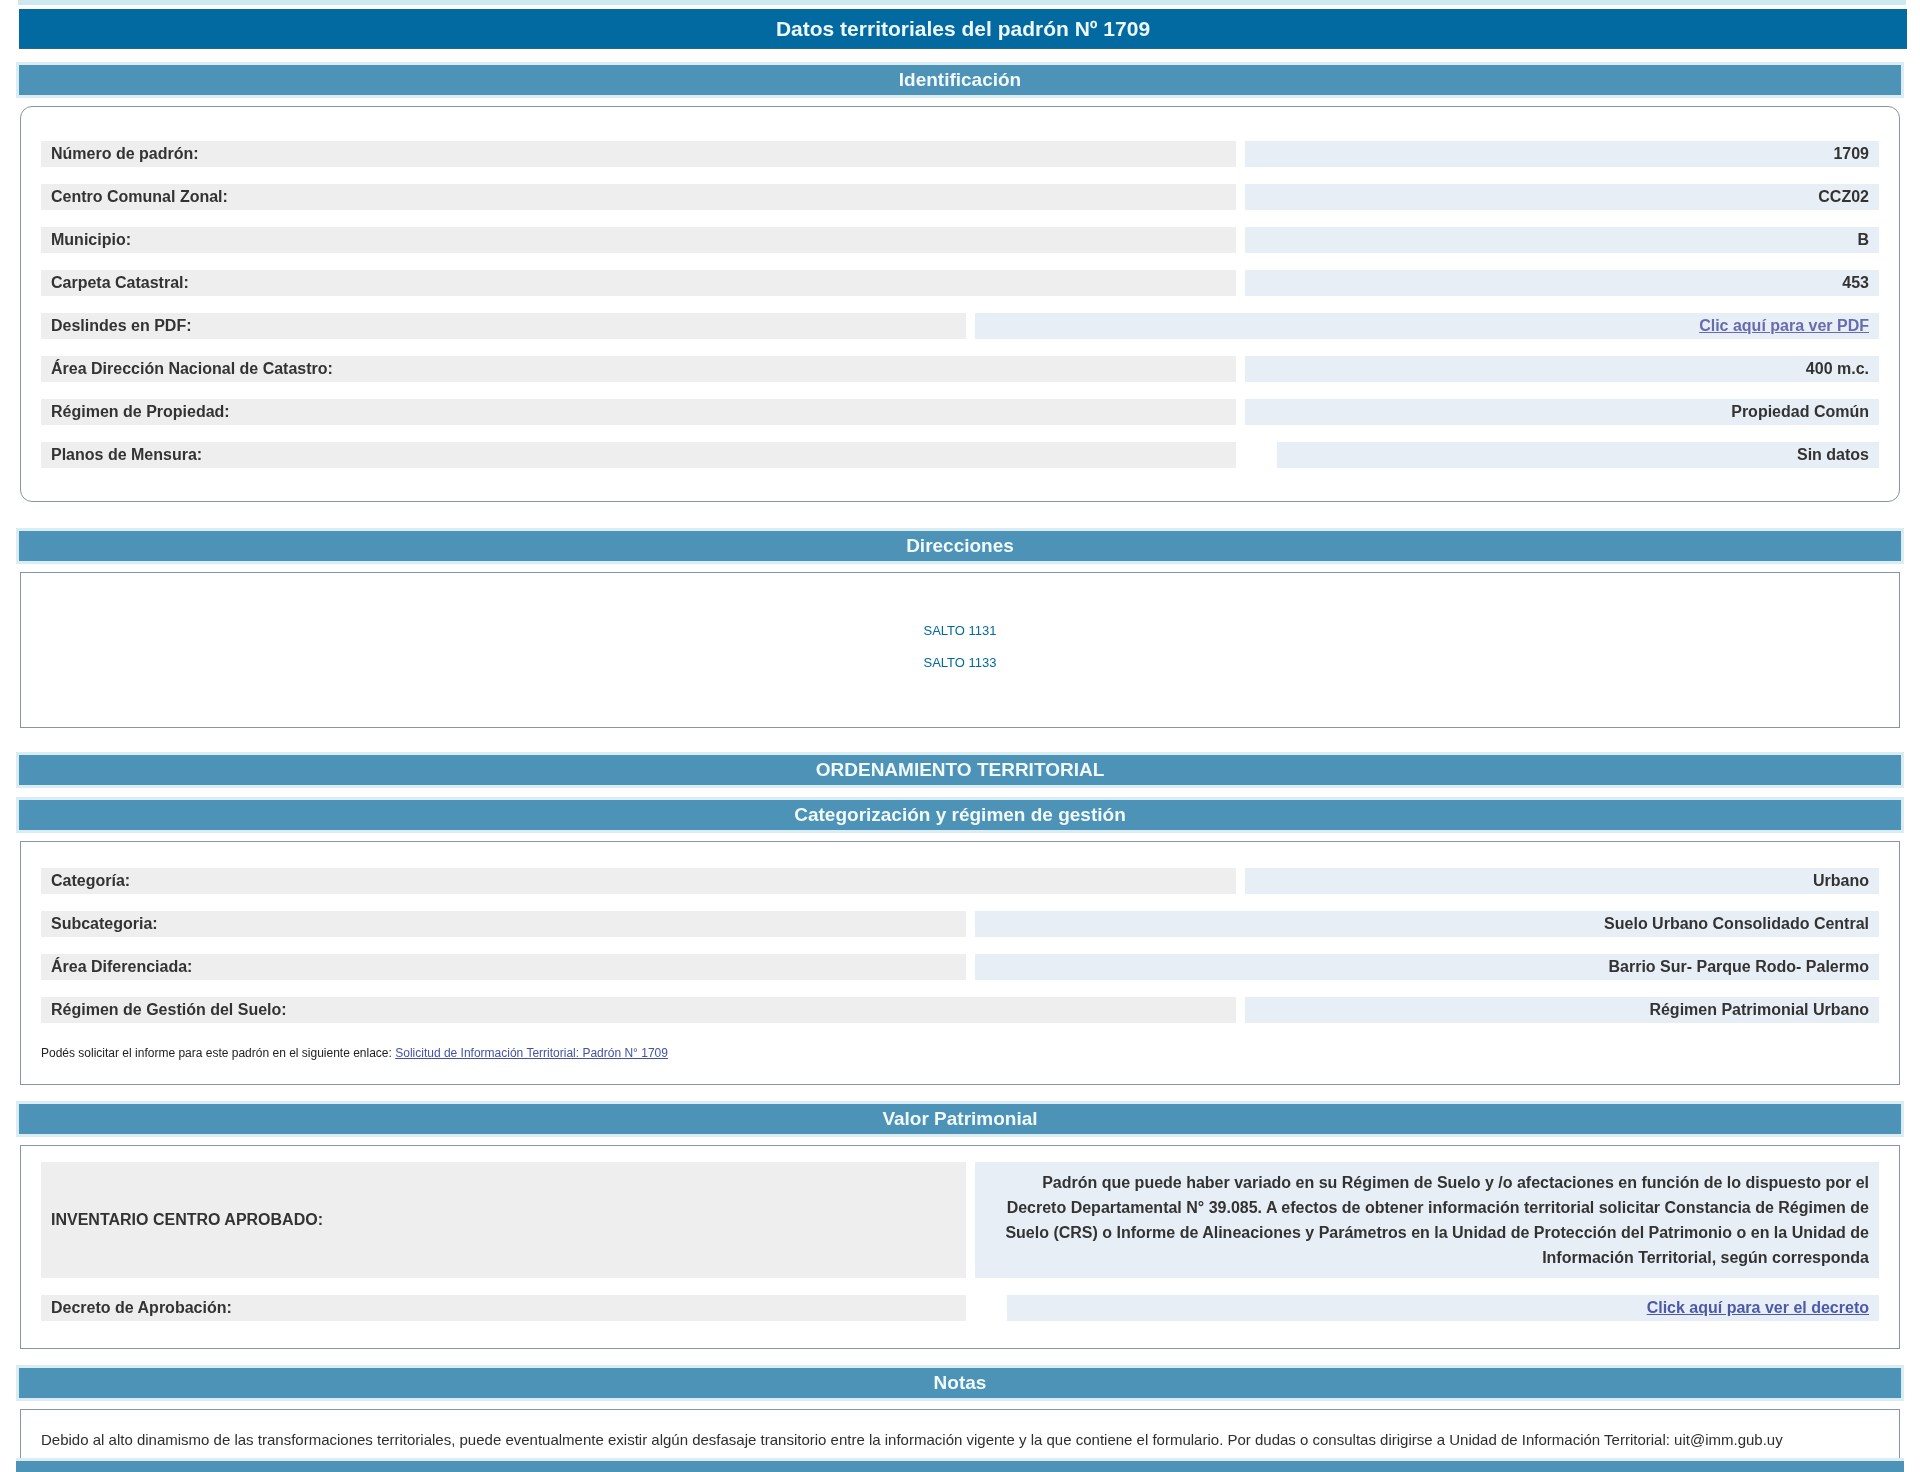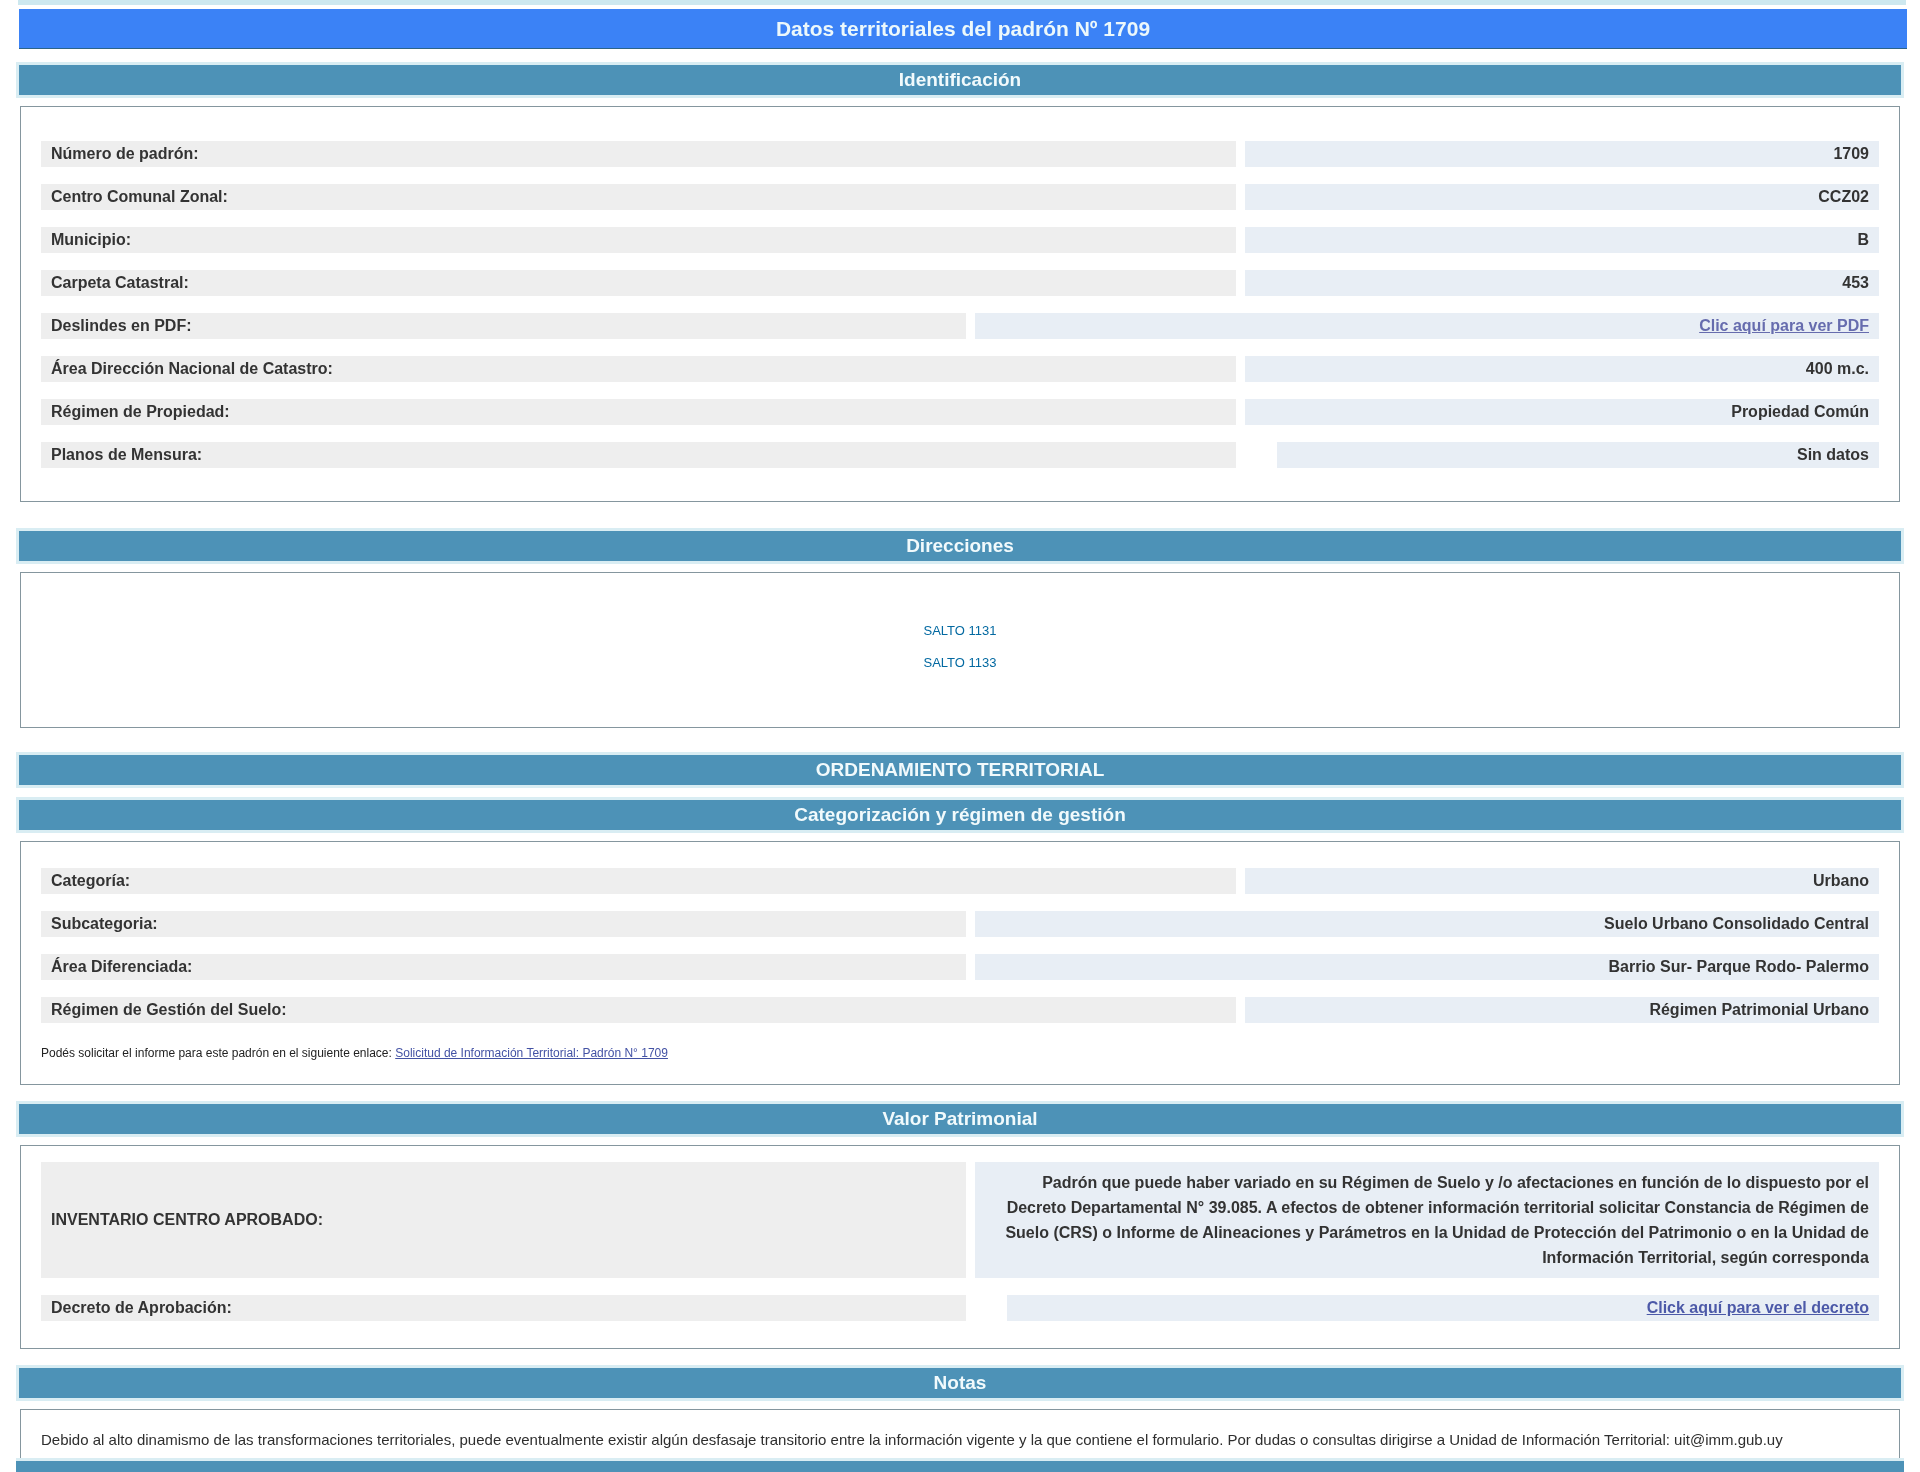--- a/index.html
+++ b/index.html
@@ -5,34 +5,34 @@
   html,body{margin:0;padding:0;}
   body{
     width:1920px;height:1472px;position:relative;overflow:hidden;
     background:#ffffff;
     font-family:"Liberation Sans","DejaVu Sans",sans-serif;
     color:#333333;
   }
   .top-strip{height:5px;margin:0 14px 0 18px;background:#cde8ef;}
   .title-bar{
     margin:4px 13px 0 19px;height:39px;line-height:39px;
-    background:#3b82f6;border-bottom:1px solid #2d6488;
+    background:#0369a1;border-bottom:1px solid #2d6488;
     text-align:center;color:#ecf8fb;font-size:21px;font-weight:bold;
   }
   .section-bar{
     margin:0 16px;height:30px;line-height:30px;
     background:#4d92b7;border:3px solid #d9edf3;
     text-align:center;color:#f1fafc;font-size:19px;font-weight:bold;
   }
   .gap14{height:13px;} .gap8{height:8px;} .gap26{height:26px;}
   .gap24{height:24px;} .gap9{height:9px;} .gap16{height:16px;}
   .box{
     margin:0 20px;background:#ffffff;border:1px solid #85969e;
   }
-  .box.ident{padding:34px 20px 22px 20px;}
+  .box.ident{padding:34px 20px 22px 20px;border-radius:12px;}
   .box.direcciones{padding:42px 20px 48px 20px;text-align:center;}
   .box.categ{padding:26px 20px 18px 20px;}
   .box.valor{padding:16px 20px 16px 20px;}
   .box.notas{padding:16px 20px 24px 20px;}
   .row{display:flex;margin-bottom:17px;font-size:16px;}
   .row:last-child{margin-bottom:11px;gap:32px;}
   .row .lbl{
     flex:0 0 65%;background:#eeeeee;color:#333333;font-weight:bold;
     height:26px;line-height:26px;padding-left:10px;box-sizing:border-box;
   }

